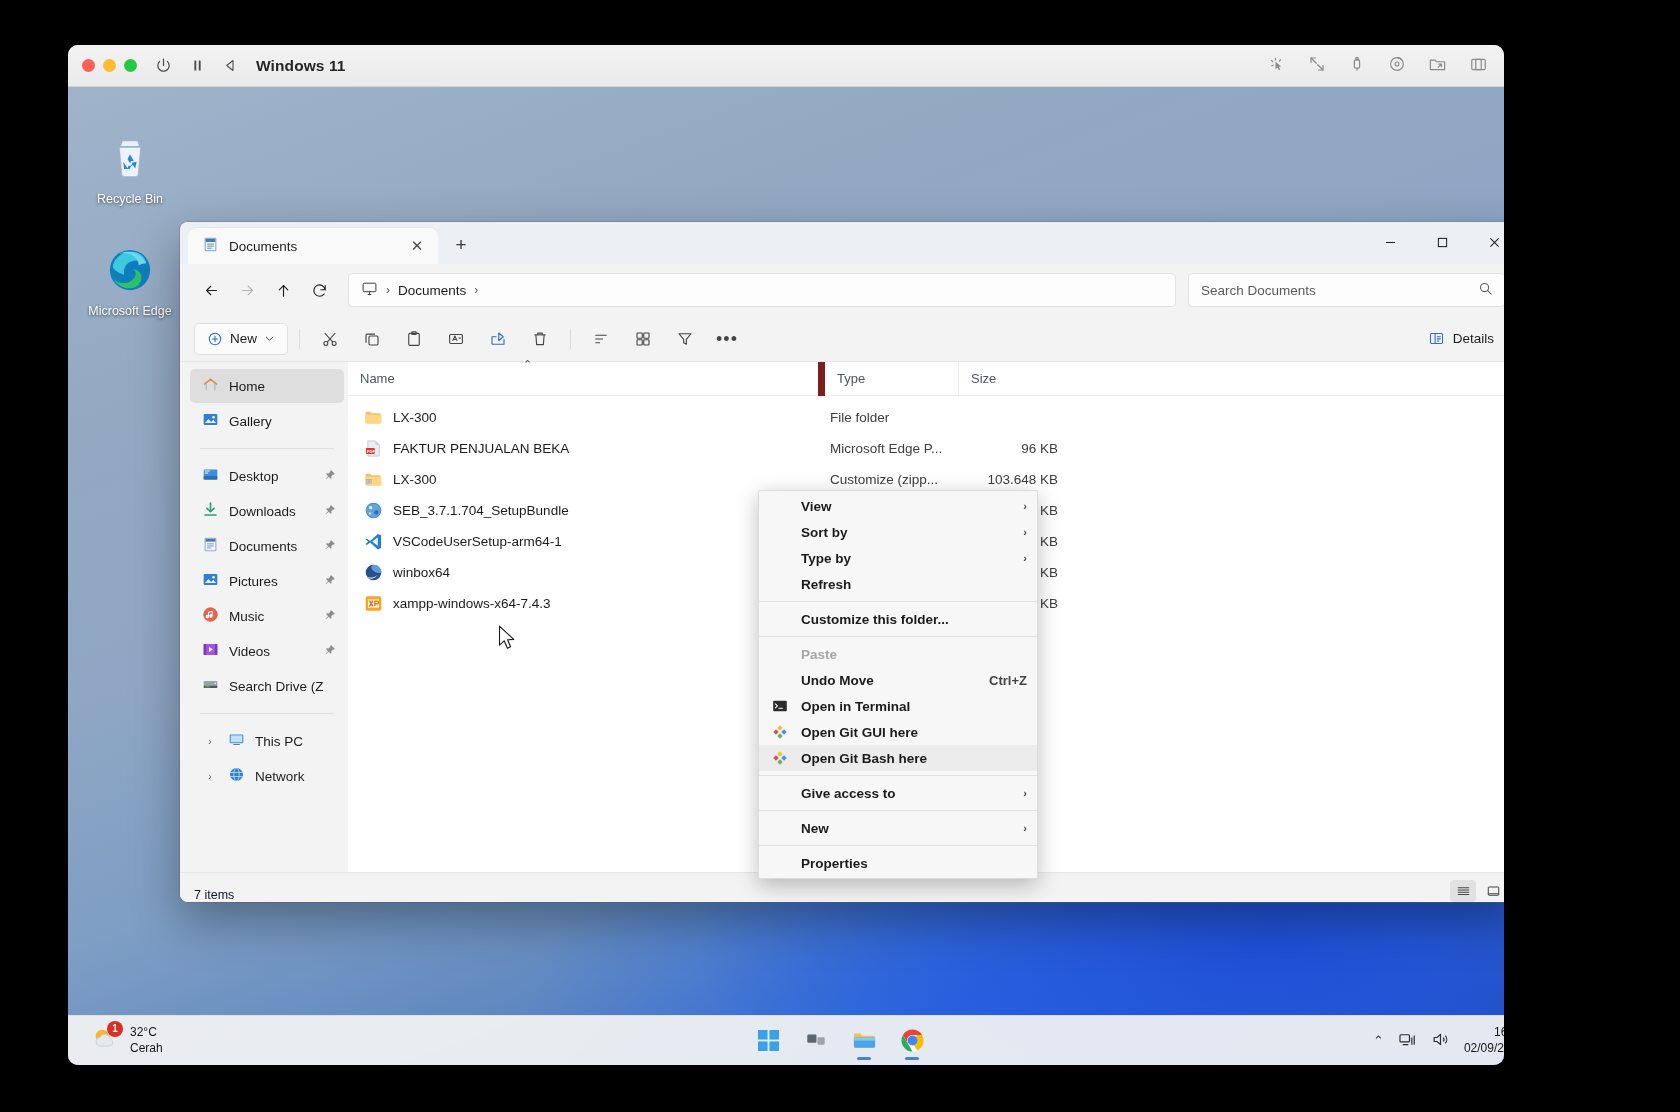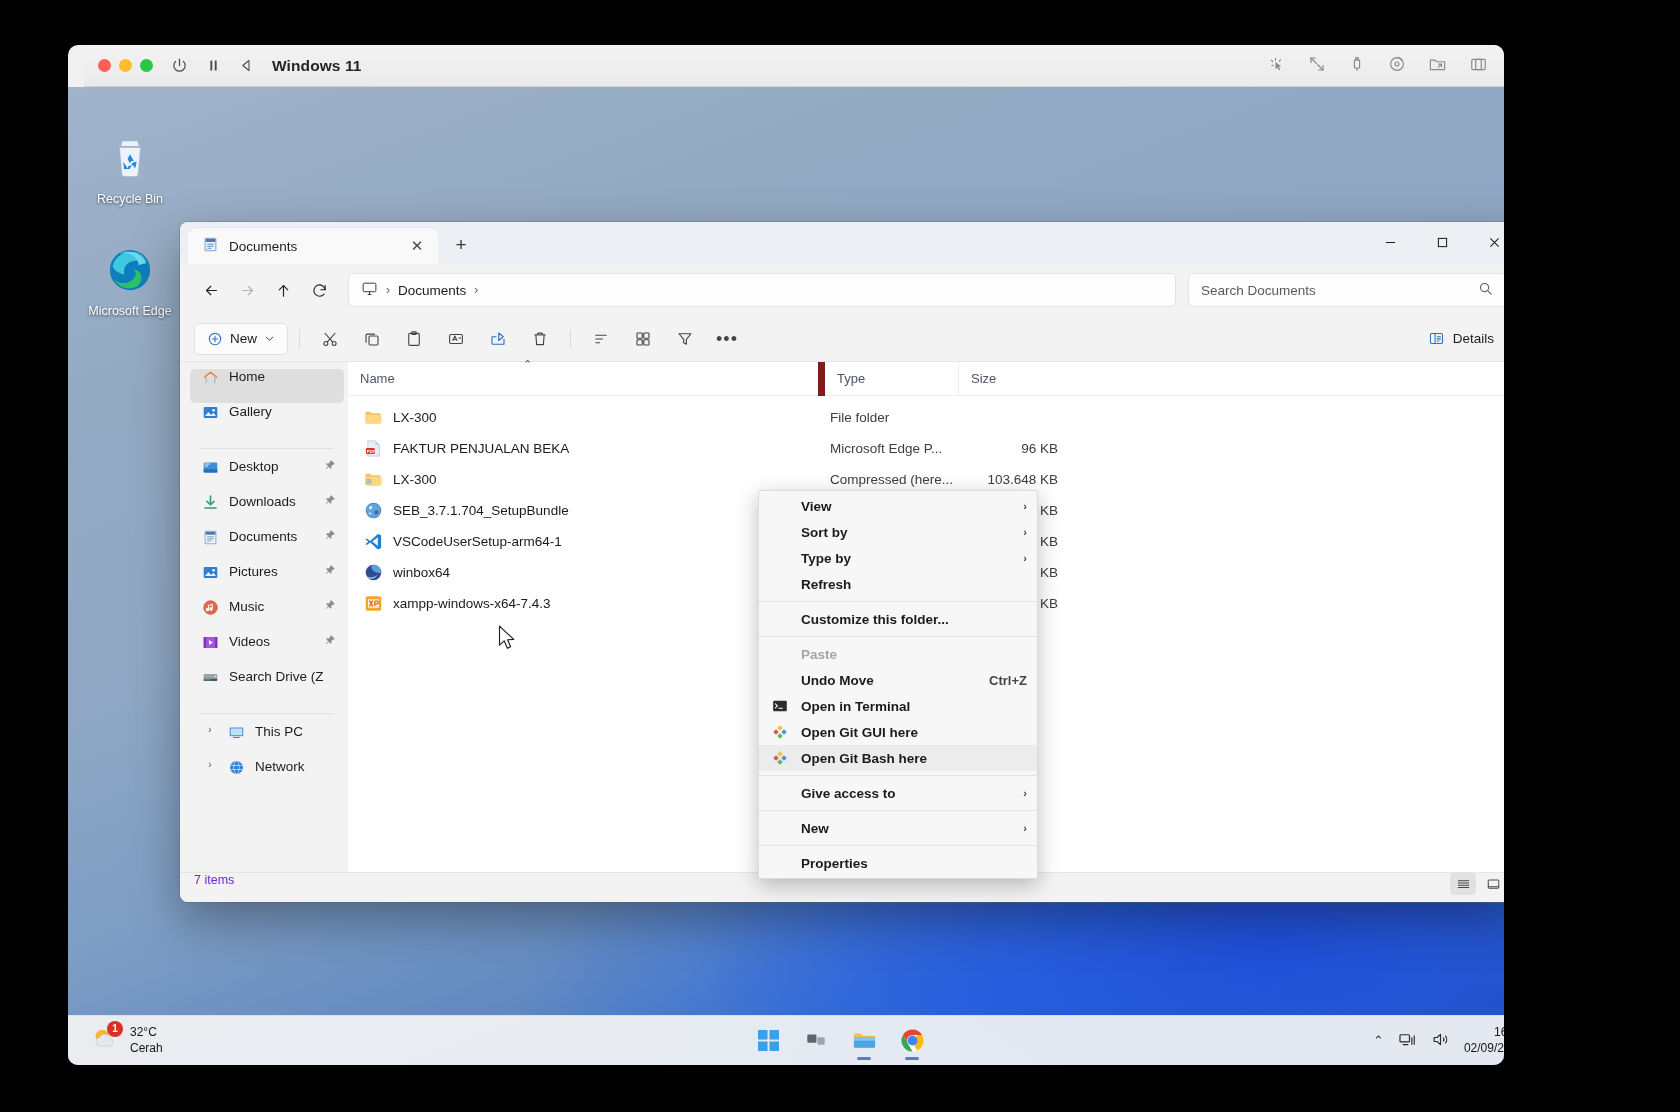--- a/index.html
+++ b/index.html
@@ -12,21 +12,20 @@
 
   
   #vm-window {
     position: absolute;
     left: 68px; top: 45px;
     width: 1436px; height: 1020px;
     border-radius: 10px;
     overflow: hidden;
     background: #f0f0f0;
     box-shadow: 0 14px 50px rgba(0,0,0,.55);
-    padding-left: 16px;
   }
   #vm-titlebar {
     height: 42px;
     background: linear-gradient(#f3f3f3,#eaeaea);
     border-bottom: 1px solid #d2d2d2;
     display: flex; align-items: center;
     padding: 0 14px;
     position: relative;
   }
   .traffic { display: flex; gap: 8px; align-items: center; }
@@ -211,21 +210,21 @@
 
   
   #exp-body { flex: 1; display: flex; background: #fff; min-height: 0; }
   #sidebar {
     width: 168px; background: #f3f3f3;
     padding: 6px 0 0 6px;
     font-size: 13.5px; color: #1b1b1b;
     position: relative;
   }
   .side-item {
-    height: 34px; display: flex; align-items: flex-start;
+    height: 34px; display: flex; align-items: center;
     gap: 10px; padding: 0 8px 0 12px;
     border-radius: 5px; margin: 1px 4px;
     white-space: nowrap; overflow: hidden;
   }
   .side-item.selected { background: #dedede; }
   .side-item .pin { margin-left: auto; color: #8d8d8d; font-size: 11px; }
   .side-sep { height: 1px; background: #e0e0e0; margin: 10px 14px; }
   .chev { width: 16px; display:inline-block; color:#555; font-size: 10px; text-align:center; }
 
   #content { flex: 1; position: relative; min-width: 0; background: #fff; }
@@ -243,22 +242,22 @@
 
   .filerow { height: 31px; display: flex; align-items: center; font-size: 13.5px; color: #1b1b1b; }
   .fr-name { width: 470px; display: flex; align-items: center; gap: 10px; padding-left: 16px; white-space: nowrap; overflow: hidden; }
   .fr-type { width: 140px; padding-left: 12px; color: #3d3d3d; }
   .fr-size { width: 110px; text-align: right; padding-right: 10px; color: #3d3d3d; }
 
   .fic { width: 19px; height: 19px; flex: none; display:block; }
 
   #statusbar {
     height: 30px; background: #f3f3f3; border-top: 1px solid #e6e6e6;
-    display: flex; align-items: flex-start; padding: 0 14px;
-    font-size: 12.5px; color: #6d28d9;
+    display: flex; align-items: flex-end; padding: 0 14px;
+    font-size: 12.5px; color: #0f172a;
   }
   #viewtoggles { margin-left: auto; display: flex; gap: 4px; }
   .vt { width: 26px; height: 22px; display:flex; align-items:center; justify-content:center; border-radius:4px; color:#333; }
   .vt.active { background: #e1e1e1; }
 
   
   #ctxmenu {
     position: absolute;
     left: 410px; top: 128px;
     width: 280px;
@@ -803,21 +802,21 @@
                 <span class="fic">
                   <svg width="19" height="19" viewBox="0 0 20 20">
                       <path d="M1.6 5.2c0-.7.5-1.2 1.2-1.2h3.8l1.4 1.6h8.2c.7 0 1.2.5 1.2 1.2v8.2c0 .7-.5 1.2-1.2 1.2H2.8c-.7 0-1.2-.5-1.2-1.2z" fill="#f3c262"></path>
                       <path d="M1.6 7.2h16.8v7.8c0 .7-.5 1.2-1.2 1.2H2.8c-.7 0-1.2-.5-1.2-1.2z" fill="#ffd682"></path>
                       <rect x="2.6" y="10" width="5.2" height="4.6" fill="#e8e8e8" stroke="#9a9a9a" stroke-width=".5"></rect>
                       <path d="M3.4 10.8h3.6M3.4 12h3.6M3.4 13.2h3.6" stroke="#6c6c6c" stroke-width=".5"></path>
                     </svg>
                 </span>
                 <span>LX-300</span>
               </div>
-              <div class="fr-type">Compressed (here...</div>
+              <div class="fr-type">Customize (zipp...</div>
               <div class="fr-size">103.648 KB</div>
             </div>
 
             <div class="filerow">
               <div class="fr-name">
                 <span class="fic">
                   <svg width="19" height="19" viewBox="0 0 20 20">
                       <circle cx="10" cy="10" r="8.2" fill="#3f7fbf"></circle>
                       <path d="M10 2.5a7.5 7.5 0 0 1 0 15 7.5 7.5 0 0 1 0-15z" fill="#5fa4dd"></path>
                       <circle cx="7" cy="7" r="1.8" fill="#fff" opacity=".8"></circle>

